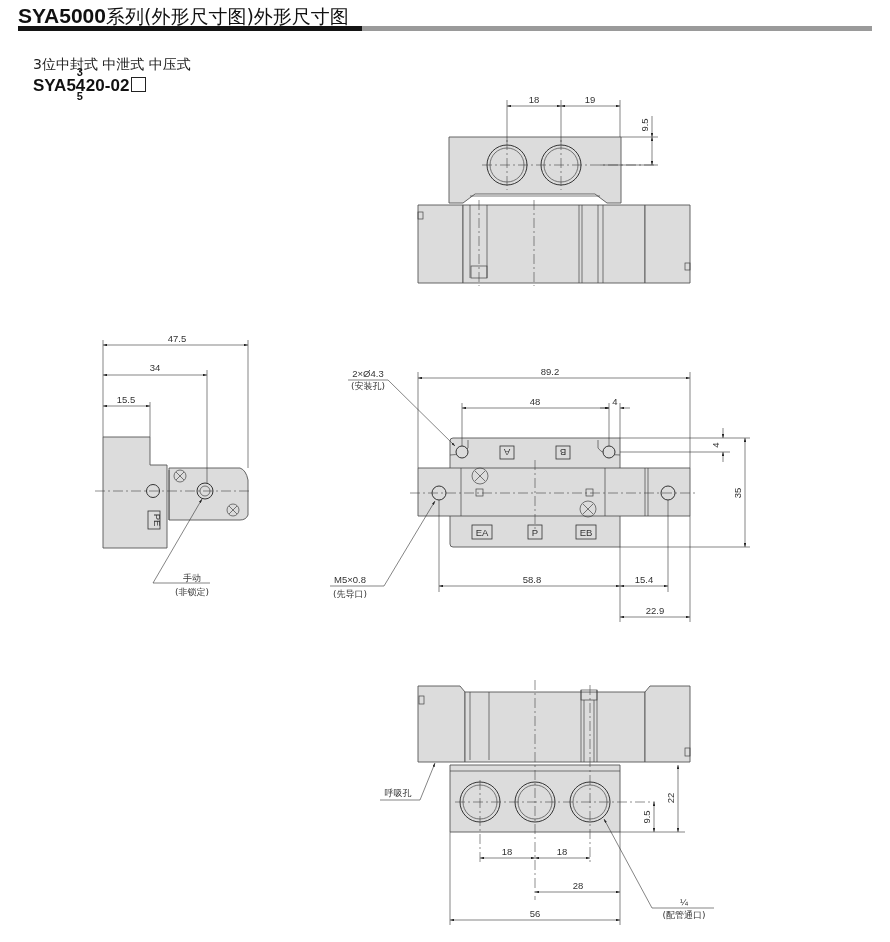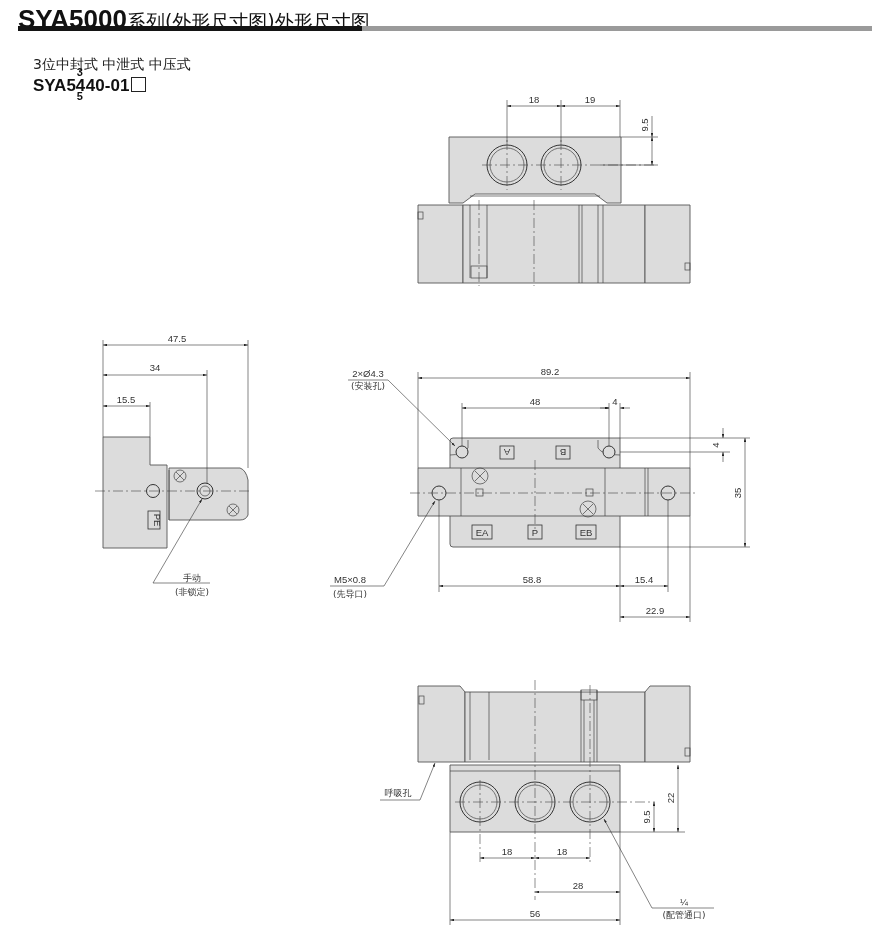--- a/index.html
+++ b/index.html
@@ -1,18 +1,18 @@
 <!DOCTYPE html>
 <html><head>
 <meta charset="utf-8">
 <style>
   html,body{margin:0;padding:0;background:#fff;}
   body{width:890px;height:942px;position:relative;overflow:hidden;font-family:"DejaVu Sans","Liberation Sans",sans-serif;}
   .title{position:absolute;left:18px;top:4px;font-size:19px;color:#111;white-space:nowrap;}
-  .title b{font-family:"Liberation Sans",sans-serif;font-weight:bold;font-size:26px;}
+  .title b{font-family:"Liberation Sans",sans-serif;font-weight:bold;font-size:21px;}
   .bar-black{position:absolute;left:18px;top:26px;width:344px;height:5px;background:#141414;}
   .bar-grey{position:absolute;left:362px;top:26px;width:510px;height:5px;background:#9a9a9a;}
   .subtitle{position:absolute;left:33px;top:56px;font-size:14px;color:#222;}
   .model{position:absolute;left:33px;top:76px;font-family:"Liberation Sans",sans-serif;font-weight:bold;font-size:17px;color:#111;}
   .model .stack{position:relative;display:inline-block;width:10px;}
   .model .sup,.model .sub{position:absolute;left:1px;font-size:11px;}
   .model .sup{top:-10px;}
   .model .sub{top:14px;}
   .model .box{display:inline-block;width:13px;height:13px;border:1.3px solid #222;vertical-align:-1px;margin-left:2px;}
   svg{position:absolute;left:0;top:0;}
@@ -25,21 +25,21 @@
   .hole{fill:#dcdcdc;stroke:#333;stroke-width:1;}
 </style>
 </head>
 <body>
 
 <div class="title"><b>SYA5000</b><span>系列(外形尺寸图)外形尺寸图</span></div>
 <div class="bar-black"></div>
 <div class="bar-grey"></div>
 
 <div class="subtitle">3位中封式  中泄式  中压式</div>
-<div class="model"><span>SYA5</span><span class="stack"><span class="sup">3</span><span>4</span><span class="sub">5</span></span><span>40-01</span><span class="box"></span></div>
+<div class="model"><span>SYA5</span><span class="stack"><span class="sup">3</span><span>4</span><span class="sub">5</span></span><span>20-02</span><span class="box"></span></div>
 
 <svg width="890" height="942" viewBox="0 0 890 942">
   <defs>
     <marker id="ar" viewBox="0 0 10 6" refX="10" refY="3" markerWidth="7" markerHeight="4" orient="auto-start-reverse">
       <path d="M0,0 L10,3 L0,6 z" fill="#222"></path>
     </marker>
   </defs>
 
   <g>
 

